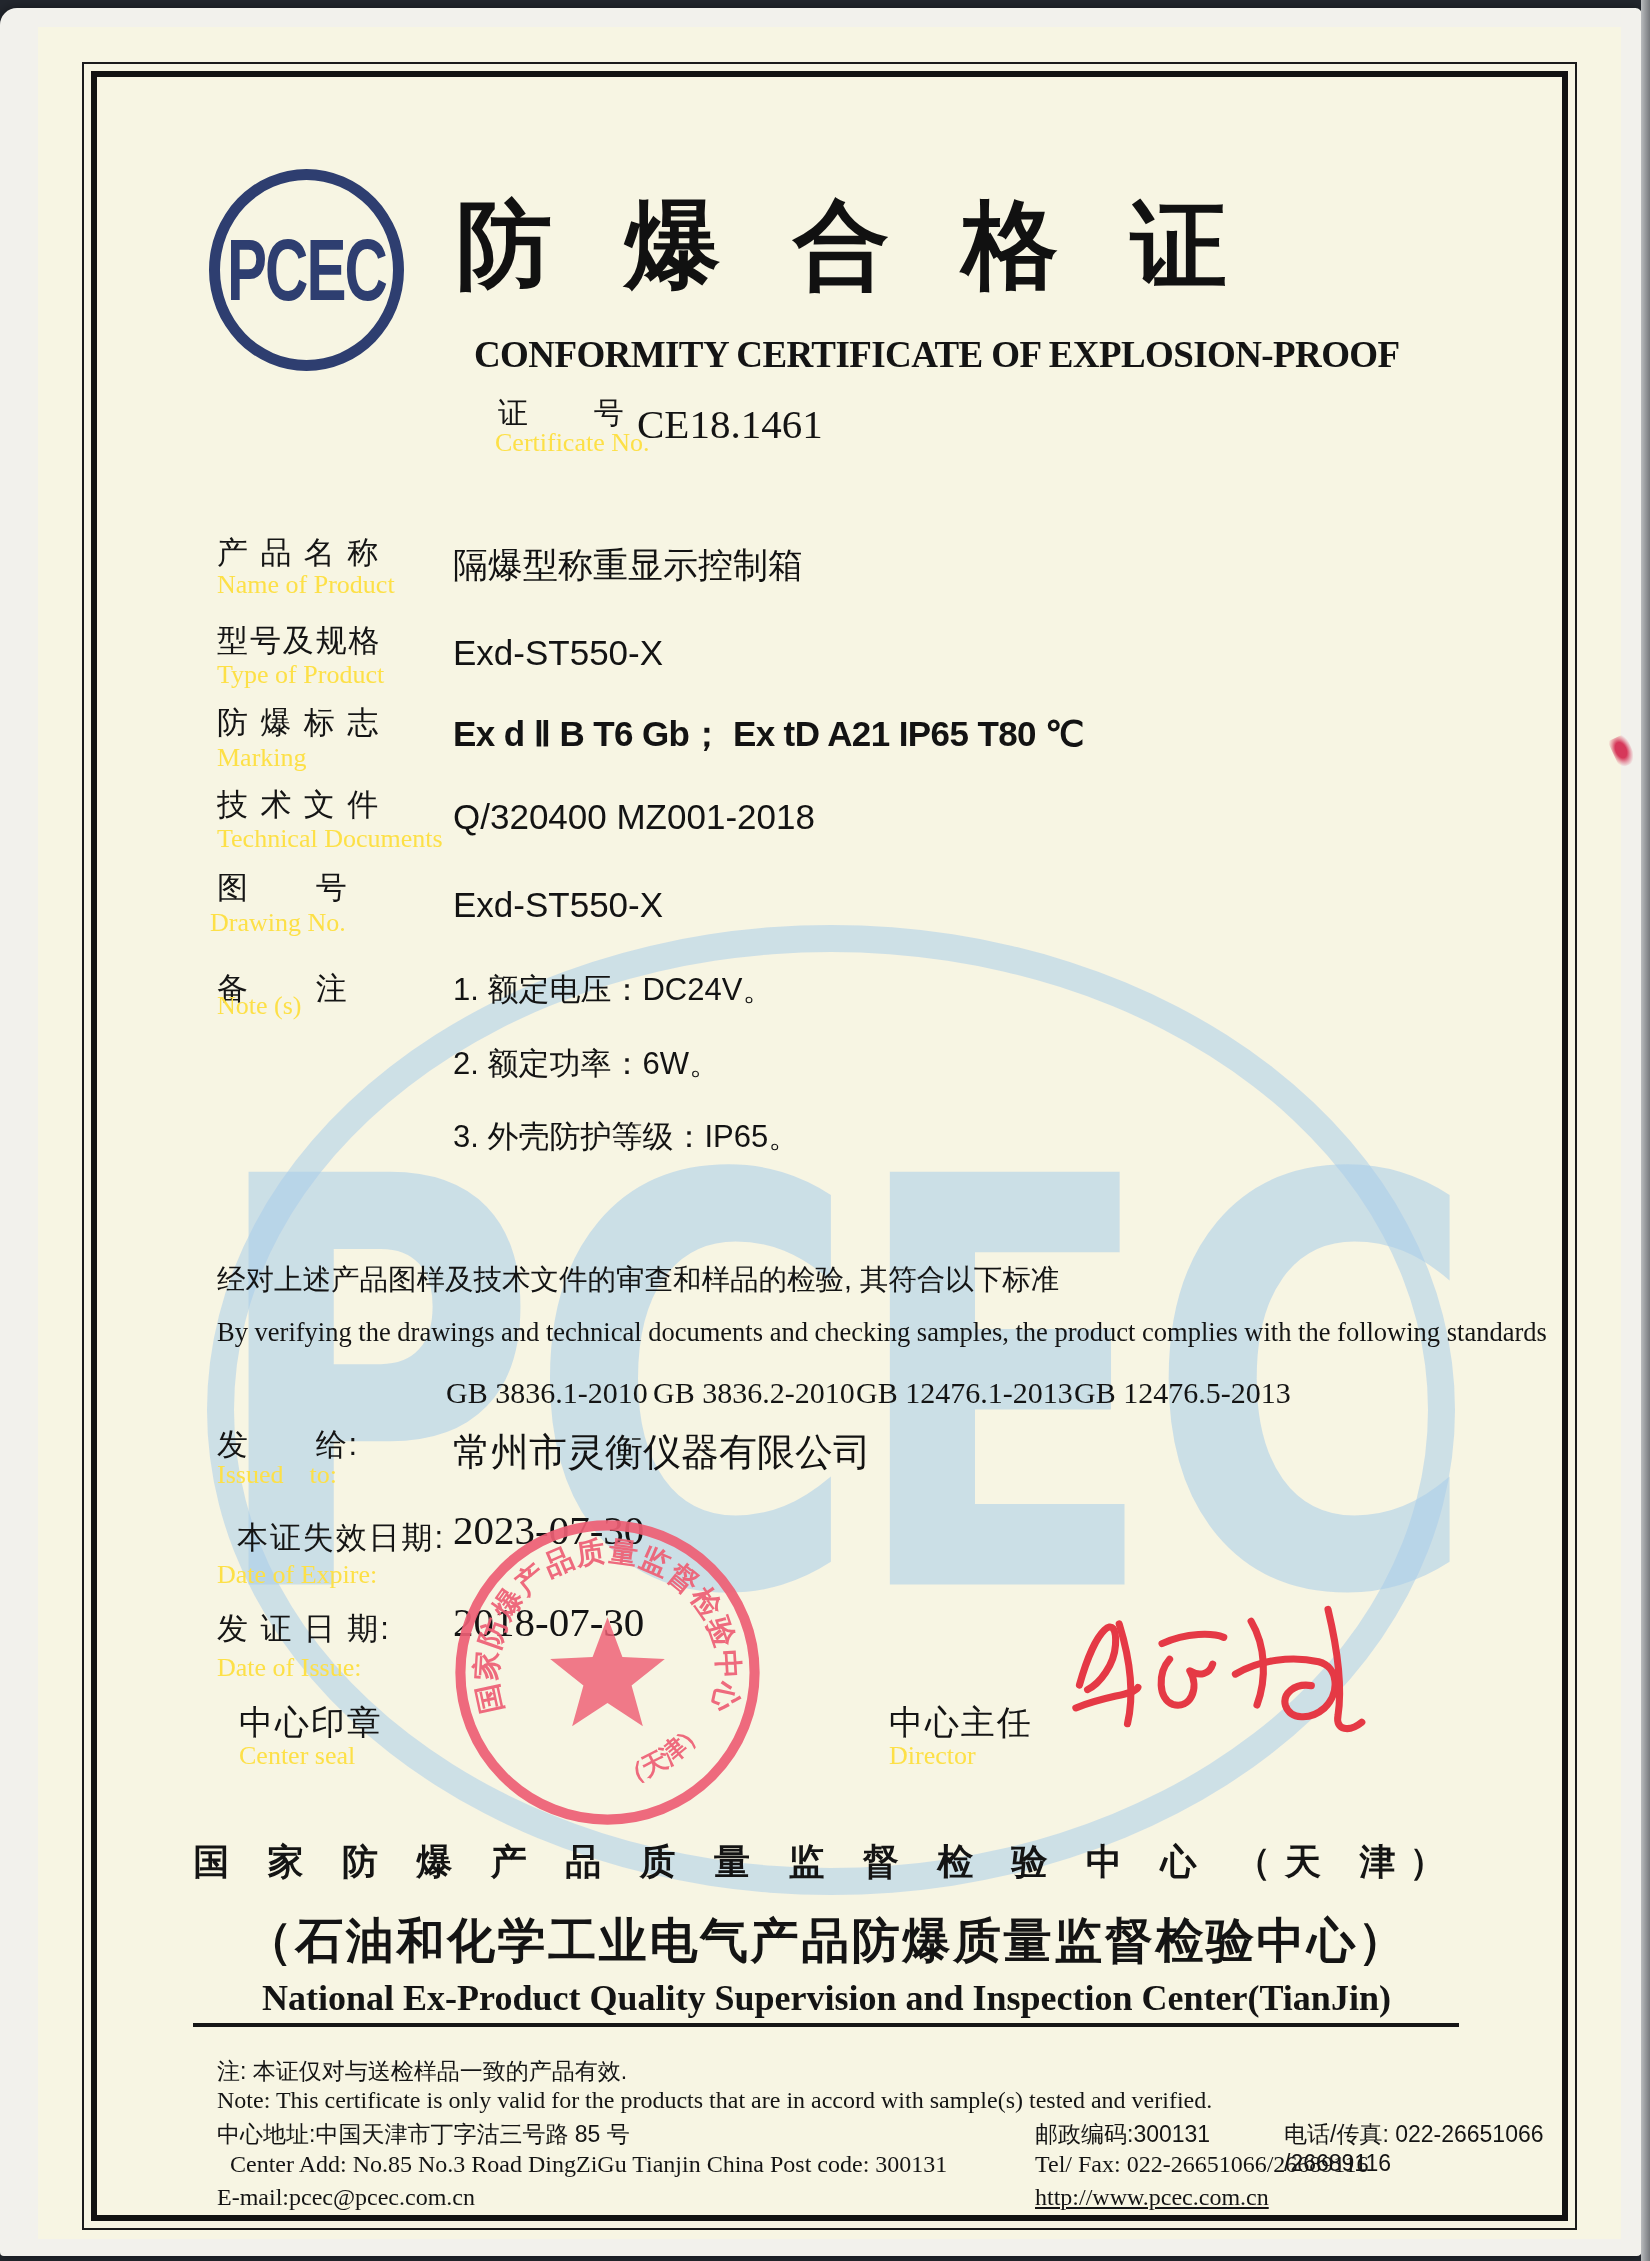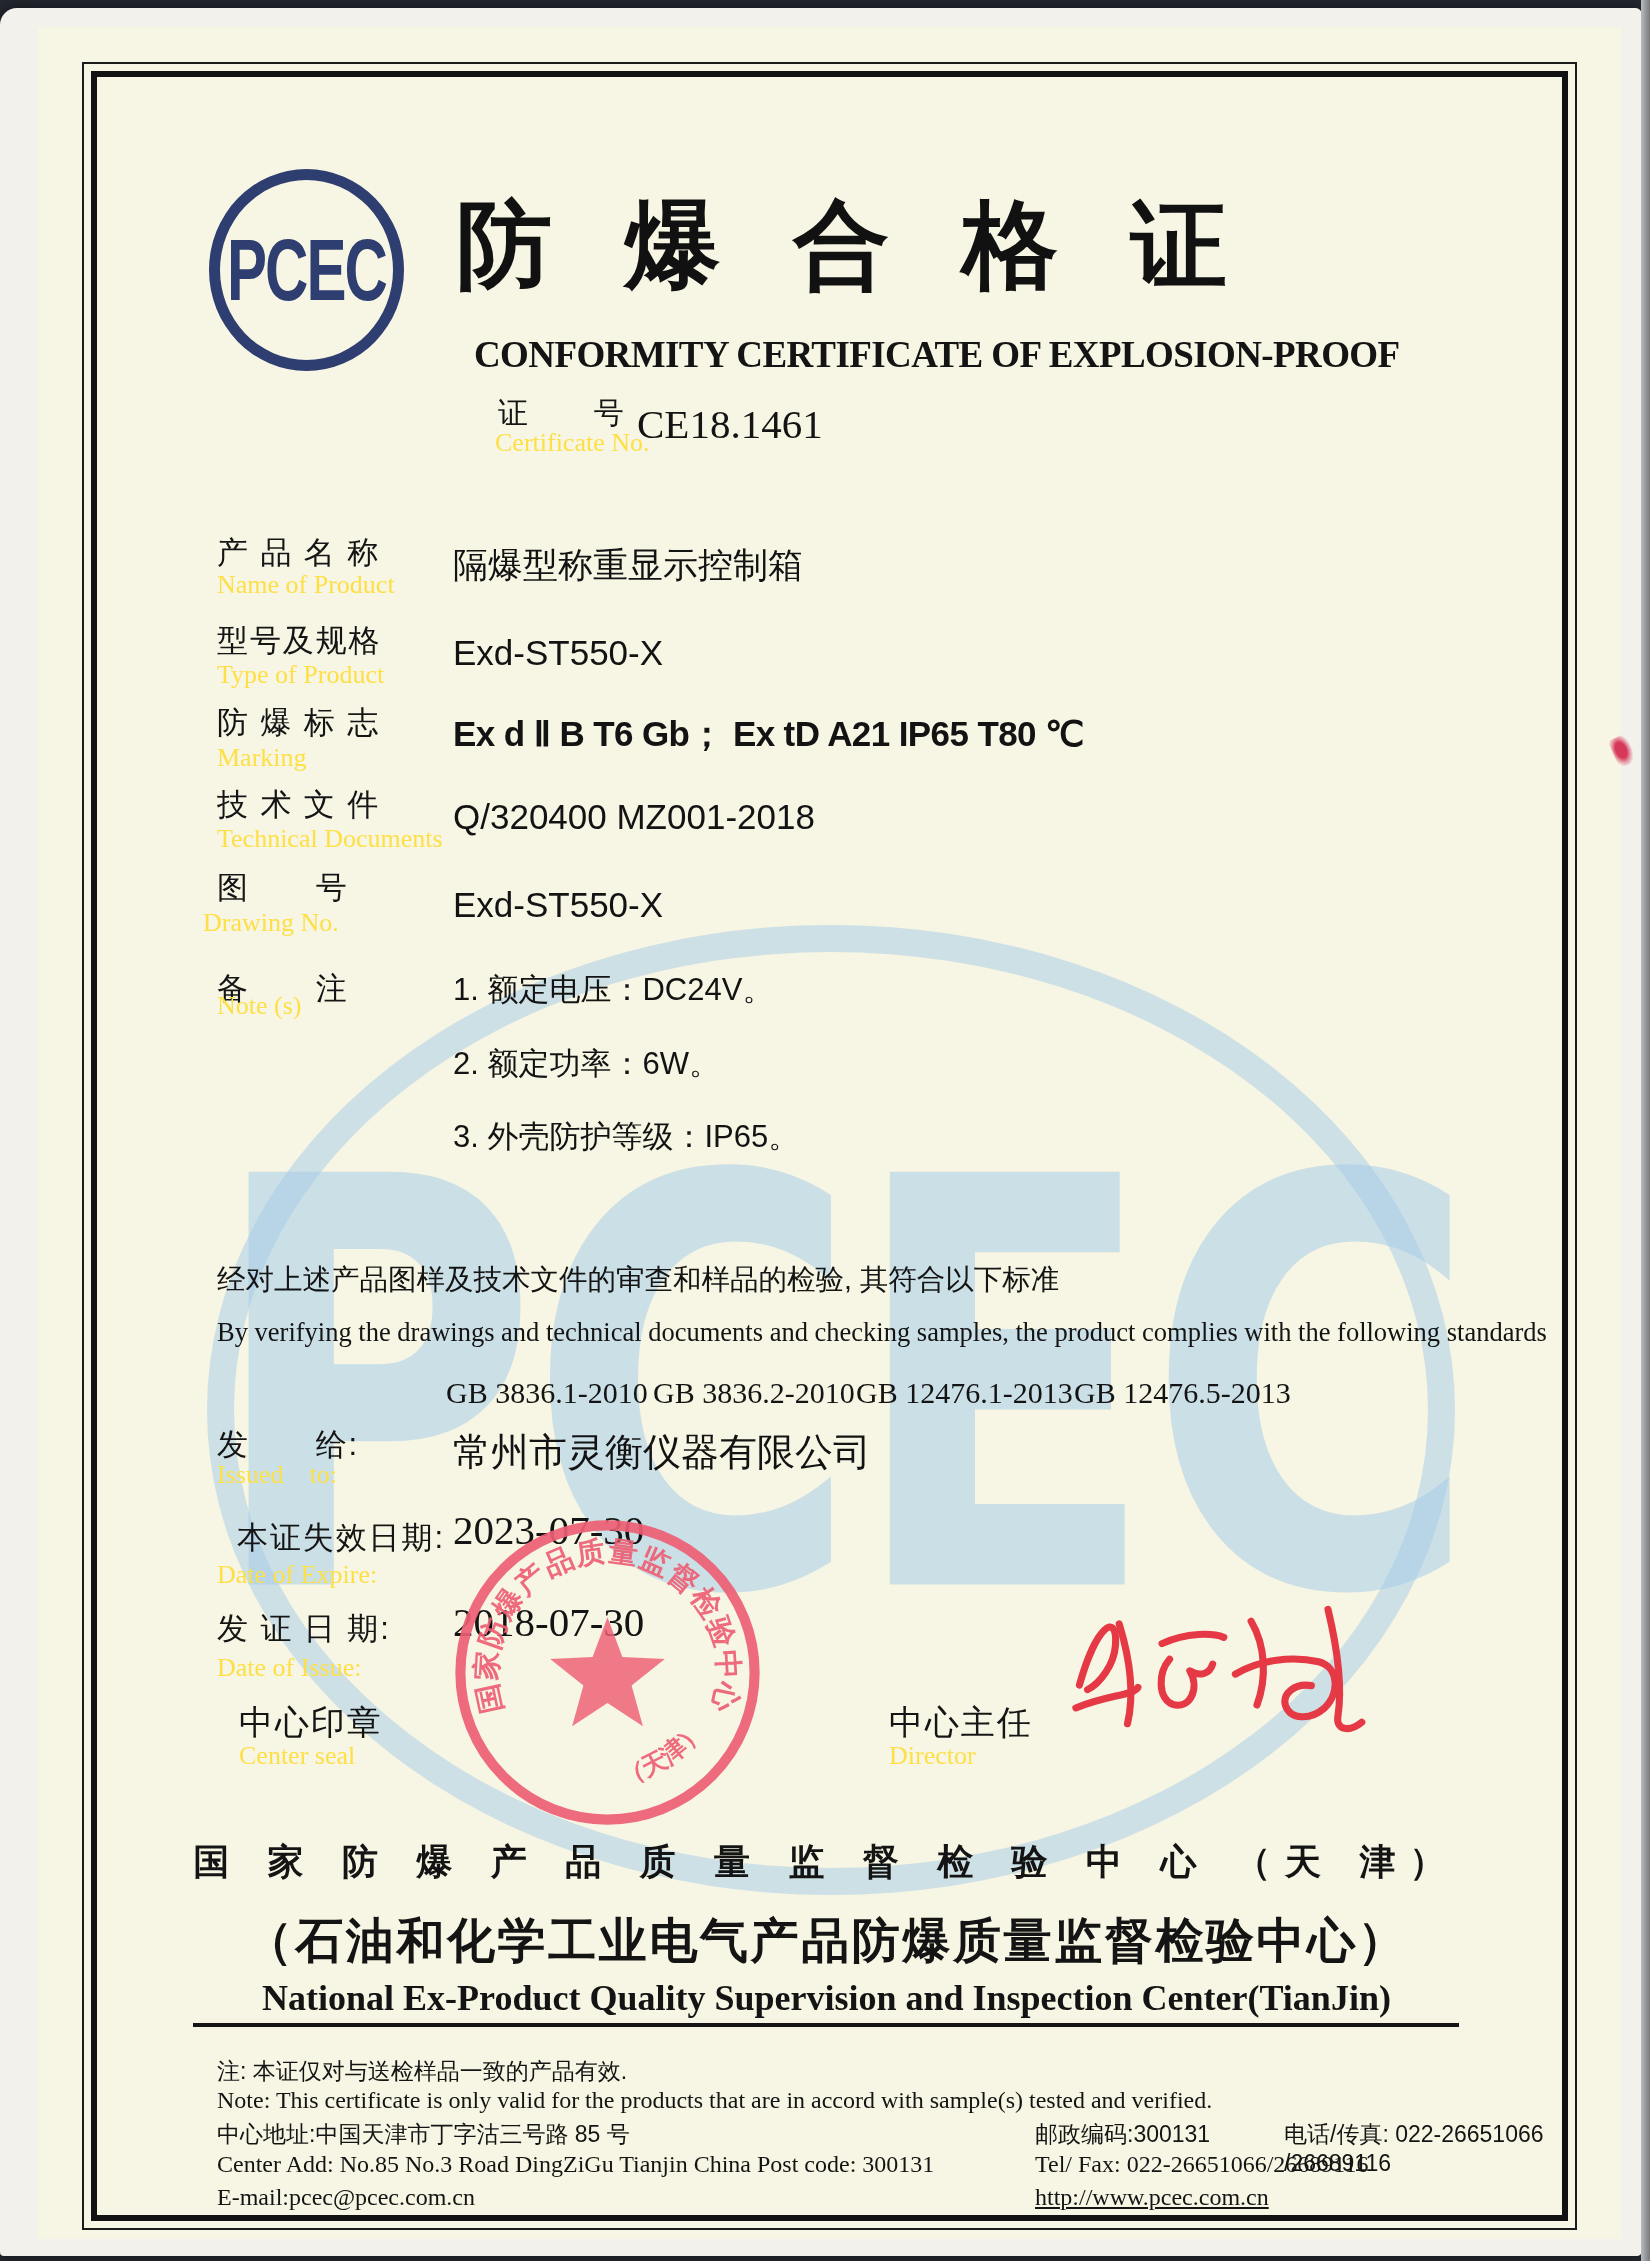--- a/index.html
+++ b/index.html
@@ -100,21 +100,21 @@
 
     <div class="abs lcn" style="left:217px;top:702px;">防 爆 标 志</div>
     <div class="abs len" style="left:217px;top:743px;">Marking</div>
     <div class="abs val bold-mark" style="left:453px;top:711px;">Ex d Ⅱ B T6 Gb；  Ex tD A21 IP65 T80 ℃</div>
 
     <div class="abs lcn" style="left:217px;top:784px;">技 术 文 件</div>
     <div class="abs len" style="left:217px;top:824px;">Technical Documents</div>
     <div class="abs val" style="left:453px;top:797px;">Q/320400 MZ001-2018</div>
 
     <div class="abs lcn" style="left:217px;top:867px;">图　　号</div>
-    <div class="abs len" style="left:203px;top:908px;">Drawing No.</div>
+    <div class="abs len" style="left:210px;top:908px;">Drawing No.</div>
     <div class="abs val" style="left:453px;top:885px;">Exd-ST550-X</div>
 
     <div class="abs lcn" style="left:217px;top:950px;margin-top:18px;">备　　注</div>
     <div class="abs len" style="left:217px;top:991px;">Note (s)</div>
     <div class="abs val cn" style="left:453px;top:969px;font-size:31px;">1. 额定电压：DC24V。</div>
     <div class="abs val cn" style="left:453px;top:1043px;font-size:31px;">2. 额定功率：6W。</div>
     <div class="abs val cn" style="left:453px;top:1116px;font-size:31px;">3. 外壳防护等级：IP65。</div>
 
     <div class="abs cn" style="left:217px;top:1261px;font-size:28.5px;">经对上述产品图样及技术文件的审查和样品的检验, 其符合以下标准</div>
     <div class="abs serif" style="left:217px;top:1317px;font-size:26.5px;">By verifying the drawings and technical documents and checking samples, the product complies with the following standards</div>
@@ -145,21 +145,21 @@
     <div class="abs org1 cn">国 家 防 爆 产 品 质 量 监 督 检 验 中 心 （天 津）</div>
     <div class="abs org2 cn">（石油和化学工业电气产品防爆质量监督检验中心）</div>
     <div class="abs orgen serif">National Ex-Product Quality Supervision and Inspection Center(TianJin)</div>
     <div class="abs org-rule"></div>
 
     <div class="abs fcn" style="left:217px;top:2056px;">注: 本证仅对与送检样品一致的产品有效.</div>
     <div class="abs fen" style="left:217px;top:2087px;">Note: This certificate is only valid for the products that are in accord with sample(s) tested and verified.</div>
     <div class="abs fcn" style="left:217px;top:2119px;">中心地址:中国天津市丁字沽三号路 85 号</div>
     <div class="abs fcn" style="left:1035px;top:2119px;">邮政编码:300131</div>
     <div class="abs fcn" style="left:1284px;top:2119px;">电话/传真: 022-26651066 /26689116</div>
-    <div class="abs fen" style="left:217px;top:2151px;">Center Add: No.85 No.3 Road DingZiGu Tianjin China Post code: 300131</div>
+    <div class="abs fen" style="left:230px;top:2151px;">Center Add: No.85 No.3 Road DingZiGu Tianjin China Post code: 300131</div>
     <div class="abs fen" style="left:1035px;top:2151px;">Tel/ Fax: 022-26651066/26689116</div>
     <div class="abs fen" style="left:217px;top:2184px;">E-mail:pcec@pcec.com.cn</div>
     <div class="abs fen uline" style="left:1035px;top:2184px;">http://www.pcec.com.cn</div>
   </div>
 
   <svg class="stamp" viewBox="0 0 500 500">
     <circle cx="250" cy="250" r="232" fill="none" stroke="#ee5f75" stroke-width="16"></circle>
     <polygon fill="#ee5f75" fill-opacity="0.9" points="250,163 273.5,225.6 340.4,228.6 288,270.4 305.8,334.9 250,298 194.2,334.9 212,270.4 159.6,228.6 226.5,225.6"></polygon>
     <defs>
       <path id="arcTop" d="M 85.6 309.8 A 175 175 0 1 1 414.4 309.8" fill="none"></path>

